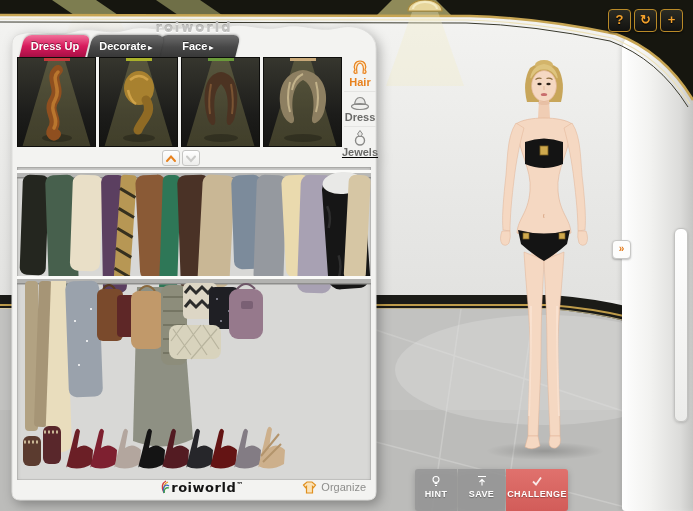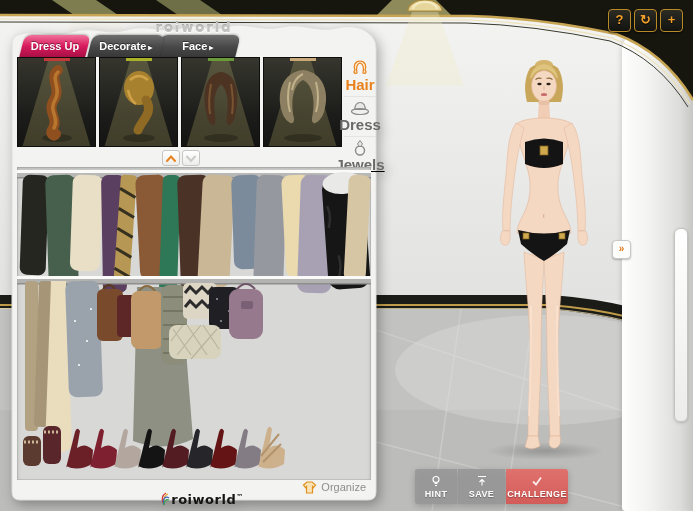--- a/index.html
+++ b/index.html
@@ -26,21 +26,21 @@
            cursor:pointer;text-shadow:0 1px 1px #000;}
 
   
   .doll-shadow{position:absolute;left:486px;top:442px;width:118px;height:18px;border-radius:50%;
                background:radial-gradient(closest-side,rgba(0,0,0,.20),rgba(0,0,0,0));}
   .doll-svg{position:absolute;left:468px;top:56px;width:152px;height:400px;}
 
   
   .actions{position:absolute;left:415px;top:469px;display:flex;gap:1px;filter:drop-shadow(0 2px 3px rgba(0,0,0,.2));}
   .action-btn{height:30px;background:rgba(152,152,152,.93);color:#fff;display:flex;flex-direction:column;align-items:center;
-              justify-content:flex-end;padding-bottom:5px;cursor:pointer;}
+              justify-content:flex-end;padding-bottom:12px;cursor:pointer;}
   .action-btn .lbl{font-size:9px;font-weight:bold;letter-spacing:.4px;text-shadow:0 1px 1px rgba(0,0,0,.3);}
   .action-btn.w1{width:42px;border-radius:3px 0 0 3px;}
   .action-btn.w2{width:54px;}
   .action-btn.w3{width:47px;}
   .action-btn.accent{width:62px;background:linear-gradient(180deg,#e0716d,#d25c59);border-radius:0 3px 3px 0;}
   .action-btn svg{margin-bottom:2px;}
 
   
   .panel{position:absolute;left:10px;top:14px;width:368px;height:488px;filter:drop-shadow(3px 4px 6px rgba(0,0,0,.30));}
   .panel-bg{position:absolute;left:0;top:0;width:368px;height:488px;}
@@ -60,34 +60,34 @@
   .hairbox .cone{position:absolute;left:0;top:0;width:100%;height:100%;background:rgba(170,162,100,.30);
                  clip-path:polygon(40% 0,60% 0,94% 100%,6% 100%);}
   .hairbox .sliver{position:absolute;left:26px;top:0;width:26px;height:3px;}
   .hb1{left:7px;} .hb2{left:89px;} .hb3{left:171px;} .hb4{left:253px;}
   .hb1 .sliver{background:#c03a3a;} .hb2 .sliver{background:#aab22a;} .hb3 .sliver{background:#6a9a3a;} .hb4 .sliver{background:#c8a878;}
   .hairbox svg{position:absolute;left:0;top:2px;}
 
   .cat-col{position:absolute;left:334px;top:43px;width:32px;}
   .cat{display:flex;flex-direction:column;align-items:center;padding:2px 0 3px;border-bottom:1px solid #e4e4e2;cursor:pointer;}
   .cat:last-child{border-bottom:none;text-decoration:underline;}
-  .cat .cl{font-size:15px;font-weight:bold;color:#6a6a68;margin-top:-1px;}
+  .cat .cl{font-size:11px;font-weight:bold;color:#6a6a68;margin-top:-1px;}
   .cat.active .cl{color:#e8821e;}
 
   .scroll-btn{position:absolute;top:136px;width:16px;height:14px;background:linear-gradient(180deg,#ffffff,#ededeb);
               border:1px solid #c6c6c4;border-radius:3px;cursor:pointer;display:flex;align-items:center;justify-content:center;}
   .sb-up{left:152px;} .sb-down{left:172px;}
 
   .closet{position:absolute;left:7px;top:153px;width:354px;height:313px;background:#d8d8d6;
           box-shadow:inset 0 2px 4px rgba(0,0,0,.18), inset 0 0 0 1px #c4c4c2;}
   .closet svg{position:absolute;left:0;top:0;}
 
   .panel-footer{position:absolute;left:0;top:466px;width:368px;height:20px;}
   .brand{position:absolute;left:16px;right:0;top:0;text-align:center;color:#141414;font-weight:bold;font-size:13px;
-         font-family:"DejaVu Sans",sans-serif;letter-spacing:.5px;margin-top:12px;}
+         font-family:"DejaVu Sans",sans-serif;letter-spacing:.5px;}
   .brand .tm{font-size:7px;vertical-align:super;font-weight:bold;}
   .brand svg{vertical-align:-2px;margin-right:1px;}
   .organize{position:absolute;right:12px;top:1px;display:flex;align-items:flex-start;gap:4px;cursor:pointer;}
   .organize .ol{font-size:11px;color:#8e8e8c;}
 </style>
 </head>
 <body>
 
 <div id="stage">
 

